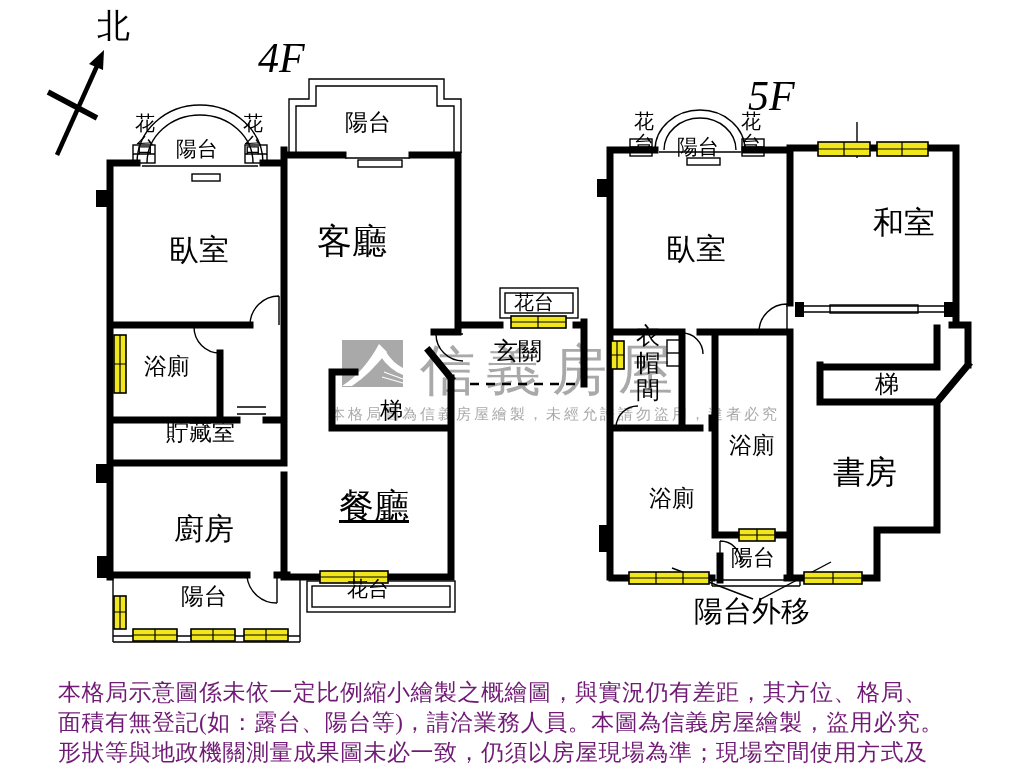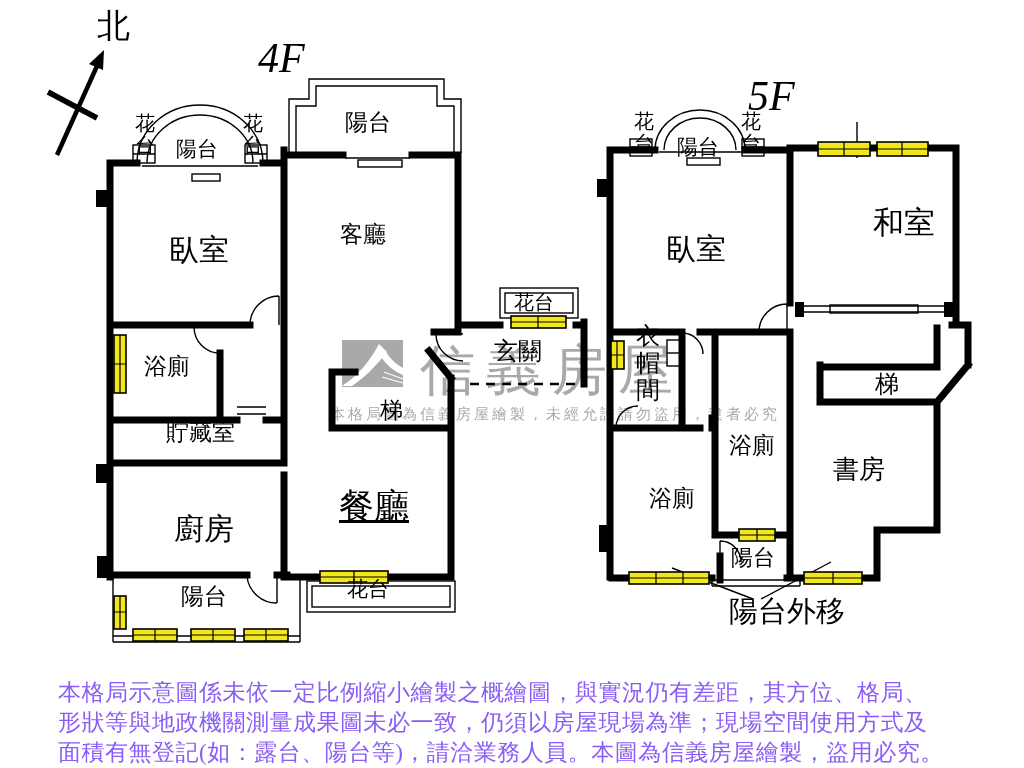--- a/index.html
+++ b/index.html
@@ -10,21 +10,21 @@
             color:var(--watermark,#a9a9a9);white-space:nowrap;z-index:1;}
   .wm-notice{position:absolute;left:330px;top:405px;font-size:15px;letter-spacing:3px;
              color:var(--watermark,#a9a9a9);white-space:nowrap;z-index:1;
              font-family:"Liberation Sans","DejaVu Sans",sans-serif;}
   svg.plan{position:absolute;left:0;top:0;z-index:2;}
   
   .lbl{position:absolute;color:#000;text-align:left;white-space:nowrap;z-index:3;line-height:1.05;}
   .vlbl{white-space:normal;word-break:break-all;line-height:1.12;}
   .title{position:absolute;color:#000;z-index:3;font-size:42px;font-style:italic;}
   .north{position:absolute;color:#000;z-index:3;font-size:33px;}
-  .disclaimer{position:absolute;left:58px;top:678px;width:920px;z-index:3;color:#8b5cf6;
+  .disclaimer{position:absolute;left:58px;top:678px;width:920px;z-index:3;color:#701a75;
               font-size:23px;line-height:30px;letter-spacing:0.5px;}
   
   .wall{stroke:var(--wall,#000);stroke-width:7;fill:none;stroke-linecap:square;}
   .tl{stroke:#000;stroke-width:1.4;fill:none;}
   .dash{stroke:#000;stroke-width:2.4;fill:none;stroke-dasharray:9 7;}
   .win{fill:var(--window-fill,#f2e71d);stroke:#000;stroke-width:1.6;}
   .winl{stroke:#000;stroke-width:1.2;fill:none;}
   .blk{fill:#000;}
 </style>
 </head>
@@ -160,47 +160,47 @@
       <rect class="win" x="804" y="572" width="58" height="12"></rect>
         <path class="winl" d="M804,578 H862 M833,572 V584"></path>
     </g>
   </svg>
 
   <div class="north" style="left:97px;top:4px;">北</div>
   <div class="title" style="left:258px;top:34px;">4F</div>
   <div class="title" style="left:748px;top:56px;margin-top:16px;">5F</div>
 
   <div class="lbl" style="left:169px;top:234px;width:68px;font-size:30px;">臥室</div>
-  <div class="lbl" style="left:340px;top:224px;width:76px;font-size:23px;font-family:Liberation Mono, monospace;">客廳</div>
+  <div class="lbl" style="left:317px;top:224px;width:76px;font-size:35px;">客廳</div>
   <div class="lbl" style="left:144px;top:355px;width:52px;font-size:23px;">浴廁</div>
   <div class="lbl" style="left:166px;top:421px;width:74px;font-size:23px;">貯藏室</div>
   <div class="lbl" style="left:174px;top:498px;width:68px;font-size:30px;margin-top:15px;">廚房</div>
   <div class="lbl" style="left:339px;top:489px;width:76px;font-size:35px;text-decoration:underline;">餐廳</div>
   <div class="lbl" style="left:380px;top:399px;width:26px;font-size:23px;">梯</div>
   <div class="lbl" style="left:494px;top:339px;width:64px;font-size:24px;">玄關</div>
   <div class="lbl" style="left:176px;top:138px;width:48px;font-size:21px;">陽台</div>
   <div class="lbl" style="left:345px;top:111px;width:50px;font-size:23px;">陽台</div>
   <div class="lbl" style="left:181px;top:585px;width:54px;font-size:23px;">陽台</div>
   <div class="lbl vlbl" style="left:135px;top:112px;width:23px;font-size:20px;">花台</div>
   <div class="lbl vlbl" style="left:243px;top:112px;width:23px;font-size:20px;">花台</div>
   <div class="lbl" style="left:514px;top:292px;width:48px;font-size:20px;">花台</div>
   <div class="lbl" style="left:347px;top:578px;width:50px;font-size:21px;">花台</div>
 
   <div class="lbl" style="left:666px;top:233px;width:68px;font-size:30px;">臥室</div>
   <div class="lbl" style="left:873px;top:207px;width:68px;font-size:31px;">和室</div>
   <div class="lbl vlbl" style="left:636px;top:323px;width:27px;font-size:24px;">衣帽間</div>
   <div class="lbl" style="left:649px;top:487px;width:52px;font-size:23px;">浴廁</div>
   <div class="lbl" style="left:729px;top:434px;width:52px;font-size:23px;">浴廁</div>
   <div class="lbl" style="left:875px;top:372px;width:26px;font-size:24px;">梯</div>
-  <div class="lbl" style="left:833px;top:456px;width:66px;font-size:26px;">書房</div>
+  <div class="lbl" style="left:833px;top:456px;width:66px;font-size:32px;">書房</div>
   <div class="lbl" style="left:731px;top:546px;width:48px;font-size:22px;">陽台</div>
   <div class="lbl" style="left:677px;top:136px;width:48px;font-size:21px;">陽台</div>
   <div class="lbl vlbl" style="left:634px;top:110px;width:23px;font-size:20px;">花台</div>
   <div class="lbl vlbl" style="left:741px;top:110px;width:23px;font-size:20px;">花台</div>
-  <div class="lbl" style="left:694px;top:596px;width:132px;font-size:29px;margin-left:35px;">陽台外移</div>
+  <div class="lbl" style="left:694px;top:596px;width:132px;font-size:29px;">陽台外移</div>
 
   <div class="disclaimer">
     <div>本格局示意圖係未依一定比例縮小繪製之概繪圖，與實況仍有差距，其方位、格局、</div>
+    <div>面積有無登記(如：露台、陽台等)，請洽業務人員。本圖為信義房屋繪製，盜用必究。</div>
     <div>形狀等與地政機關測量成果圖未必一致，仍須以房屋現場為準；現場空間使用方式及</div>
-    <div>面積有無登記(如：露台、陽台等)，請洽業務人員。本圖為信義房屋繪製，盜用必究。</div>
   </div>
 
 </div>
 
 </body></html>

